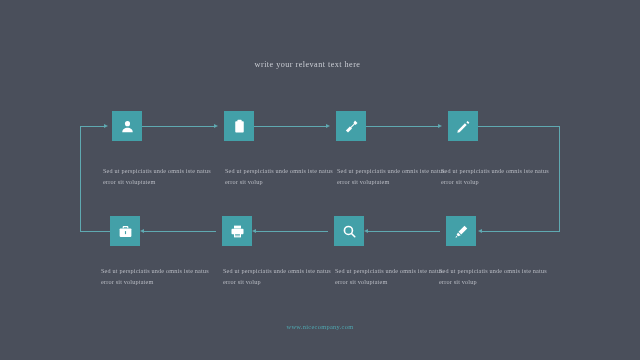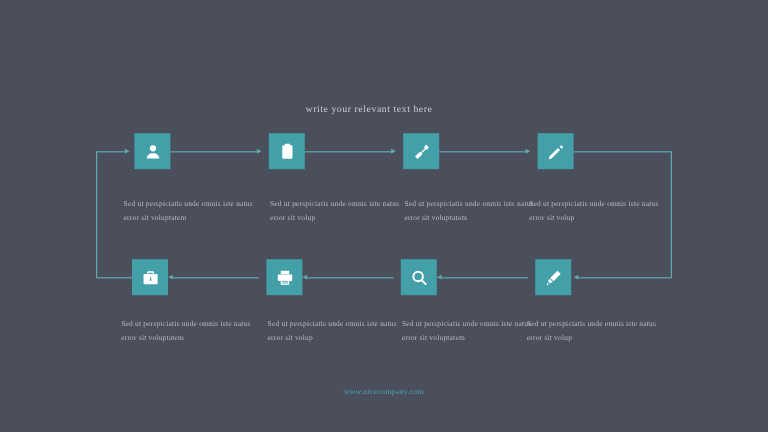--- a/index.html
+++ b/index.html
@@ -24,21 +24,20 @@
   #title {
     position: absolute;
     left: 0;
     top: 60px;
     width: 615px;
     text-align: center;
     font-size: 8.2px;
     letter-spacing: 0.45px;
     color: #c9ccd3;
     font-family: "Liberation Serif", serif;
-    margin-top: 26px;
   }
 
   
   #footer {
     position: absolute;
     left: 0;
     top: 323px;
     width: 640px;
     text-align: center;
     font-size: 6.4px;

